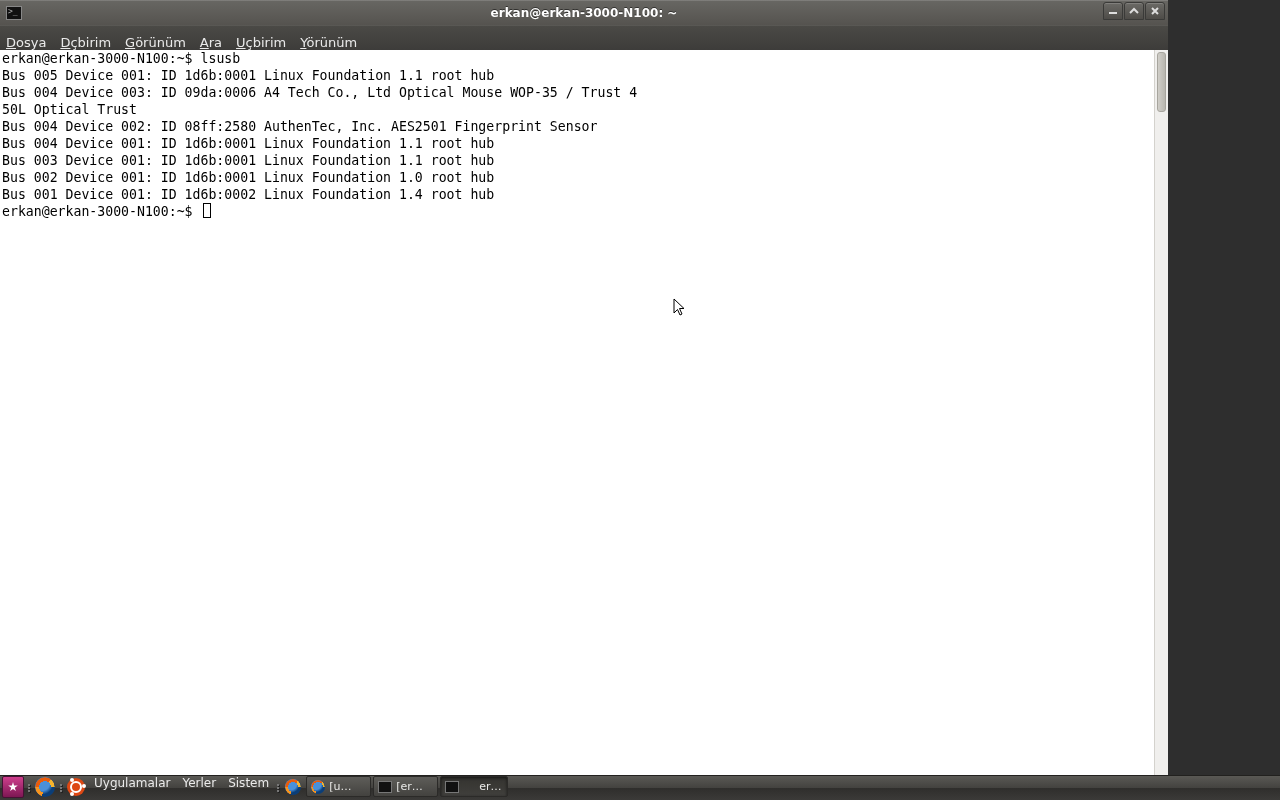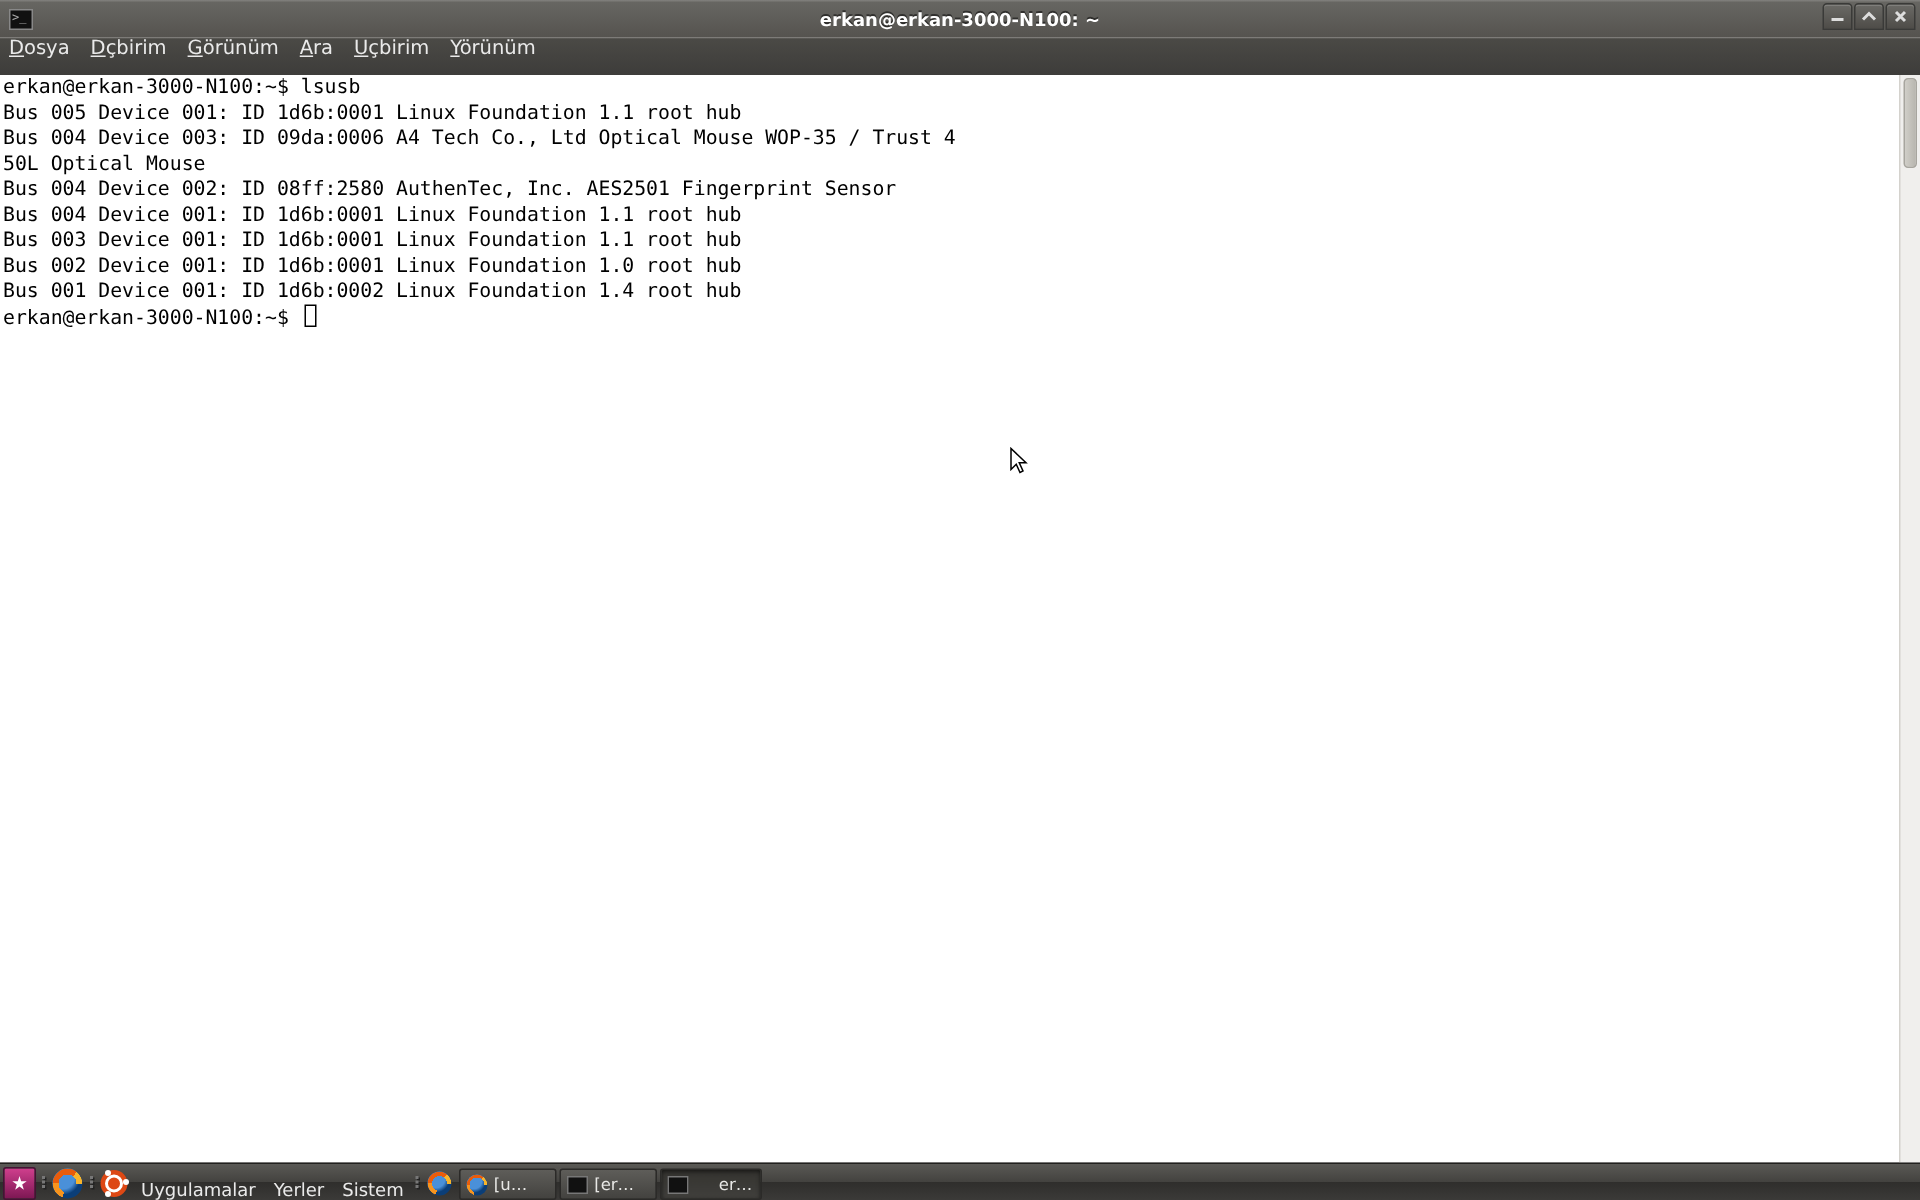--- a/index.html
+++ b/index.html
@@ -1,41 +1,41 @@
 <!DOCTYPE html>
 <html><head>
 <meta charset="utf-8">
 <style>
   * { margin: 0; padding: 0; box-sizing: border-box; }
   html, body { width: 1280px; height: 800px; overflow: hidden; font-family: "DejaVu Sans", sans-serif; background: #2e2e2e; }
-  .window { width: 1280px; height: 775px; display: flex; flex-direction: column; background: #fff; }
+  .window { width: 1168px; height: 775px; display: flex; flex-direction: column; background: #fff; }
   
   .titlebar { height: 25px; background: linear-gradient(to bottom,#686763,#55534f); display: flex; align-items: center; color: #fff; font-size: 12px; font-weight: bold; position: relative; box-shadow: inset 0 1px 0 rgba(255,255,255,.15);}
   .titlebar .app-icon { width: 16px; height: 14px; margin: 0 6px; background: #111; border: 1px solid #888; position: relative;}
   .titlebar .app-icon::after{content:">_"; color:#aaa; font: 8px/10px monospace; position:absolute; left:1px; top:0;}
   .titlebar .title { position:absolute; left:50%; transform:translateX(-50%); text-shadow: 0 -1px 0 rgba(0,0,0,.5);}
   .win-controls { margin-left: auto; display:flex; height:100%; }
   .win-btn { width:20px; height:18px; margin:2px 1px 0 0; background:linear-gradient(to bottom,#6b6a66,#4e4c48); border:1px solid #3a3a38; border-radius:3px 3px 0 0; display:flex; align-items:center; justify-content:center; color:#eee; font-size:11px; box-shadow: inset 0 1px 0 rgba(255,255,255,.15);}
   .win-btn.close{ margin-right:3px;}
   .win-btn svg{ width:10px; height:10px; stroke:#ddd; stroke-width:2; fill:none;}
   
-  .menubar { height: 25px; background: linear-gradient(to bottom,#4b4a46,#3d3c3a); display:flex; align-items:flex-start; padding: 0 6px; gap: 14px; color:#eaeaea; font-size:13px; box-shadow: inset 0 1px 0 rgba(255,255,255,.08);}
+  .menubar { height: 25px; background: linear-gradient(to bottom,#4b4a46,#3d3c3a); display:flex; align-items:flex-end; padding: 0 6px; gap: 14px; color:#eaeaea; font-size:13px; box-shadow: inset 0 1px 0 rgba(255,255,255,.08);}
   .menu-item { cursor: default; }
   .menu-item .ul { text-decoration: underline; }
   
   .term-wrap { flex:1; position:relative; background:#fff; }
   .term { position:absolute; inset:0; padding: 0 2px; font-family:"DejaVu Sans Mono","Liberation Mono",monospace; font-size:13.2px; line-height:17px; color:#000; white-space:pre; }
   .scrollbar { position:absolute; right:0; top:0; bottom:0; width:14px; background:#f0efed; border-left:1px solid #d4d2cd;}
   .scroll-thumb { position:absolute; left:2px; right:2px; top:2px; height:60px; background:linear-gradient(to right,#d0cec8,#b8b6af); border:1px solid #a7a59e; border-radius:3px;}
   .cursor-block { display:inline-block; width:8px; height:15px; border:1px solid #000; vertical-align: -2px; margin-left:2px;}
   
   .mouse { position:absolute; left:673px; top:248px; pointer-events:none;}
   .mouse svg { width:14px; height:20px; }
   
-  .panel { height:25px; width:1280px; background: linear-gradient(to bottom,#5a5955 0%, #43423f 50%, #2f2e2c 51%, #3b3a38 100%); display:flex; align-items:flex-end; color:#eaeaea; font-size:12px; border-top:1px solid #22211f; position:relative;}
+  .panel { height:25px; width:1280px; background: linear-gradient(to bottom,#5a5955 0%, #43423f 50%, #2f2e2c 51%, #3b3a38 100%); display:flex; align-items:flex-start; color:#eaeaea; font-size:12px; border-top:1px solid #22211f; position:relative;}
   .panel .sep { width:4px; height:100%; display:flex; flex-direction:column; justify-content:center; align-items:center; gap:1px; margin:0 1px;}
   .panel .sep span{width:2px;height:2px;background:#777; box-shadow:1px 1px 0 #222;}
   .panel .launcher { width:22px; height:22px; margin:0 2px; display:flex; align-items:center; justify-content:center; border-radius:2px;}
   .panel .launcher.pink{ background:linear-gradient(to bottom,#cf3f8d,#7d1753); border:1px solid #451234;}
   .panel .launcher.pink::before{content:""; width:10px; height:10px; background:#fff; clip-path:polygon(50% 0,61% 35%,98% 35%,68% 57%,79% 91%,50% 70%,21% 91%,32% 57%,2% 35%,39% 35%);}
   .ff-icon{ width:20px; height:20px; border-radius:50%; background: radial-gradient(circle at 35% 30%, #4a90d9 0 40%, #0b3e78 60%); position:relative; overflow:hidden; }
   .ff-icon::after{content:""; position:absolute; inset:0; background: conic-gradient(from 200deg,#f7941e 0 20%,#e85c0c 20% 55%,#f7b42c 55% 70%, transparent 70%); border-radius:50%; -webkit-mask: radial-gradient(circle at 50% 50%, transparent 0 6px, #000 6px);}
   .ubuntu-icon{width:18px;height:18px;border-radius:50%;background:#dd4814;position:relative;}
   .ubuntu-icon::before{content:"";position:absolute;inset:3px;border:2px solid #fff;border-radius:50%;}
   .ubuntu-icon::after{content:"";position:absolute;width:4px;height:4px;background:#fff;border-radius:50%;right:-1px;top:6px;box-shadow:-12px -6px 0 #fff,-12px 8px 0 #fff;}
@@ -85,21 +85,21 @@
     <span class="menu-item"><span class="ul">G</span><span>örünüm</span></span>
     <span class="menu-item"><span class="ul">A</span><span>ra</span></span>
     <span class="menu-item"><span class="ul">U</span><span>çbirim</span></span>
     <span class="menu-item"><span class="ul">Y</span><span>örünüm</span></span>
   </div>
 
   <div class="term-wrap">
     <div class="term" id="term"><span>erkan@erkan-3000-N100:~$ </span><span>lsusb</span>
 <span>Bus 005 Device 001: ID 1d6b:0001 Linux Foundation 1.1 root hub</span>
 <span>Bus 004 Device 003: ID 09da:0006 A4 Tech Co., Ltd Optical Mouse WOP-35 / Trust 4</span>
-<span>50L Optical Mouse</span>
+<span>50L Optical Trust</span>
 <span>Bus 004 Device 002: ID 08ff:2580 AuthenTec, Inc. AES2501 Fingerprint Sensor</span>
 <span>Bus 004 Device 001: ID 1d6b:0001 Linux Foundation 1.1 root hub</span>
 <span>Bus 003 Device 001: ID 1d6b:0001 Linux Foundation 1.1 root hub</span>
 <span>Bus 002 Device 001: ID 1d6b:0001 Linux Foundation 1.0 root hub</span>
 <span>Bus 001 Device 001: ID 1d6b:0002 Linux Foundation 1.4 root hub</span>
 <span>erkan@erkan-3000-N100:~$ </span><span class="cursor-block"></span></div>
     <div class="scrollbar">
       <div class="scroll-thumb"></div>
     </div>
     <div class="mouse">

